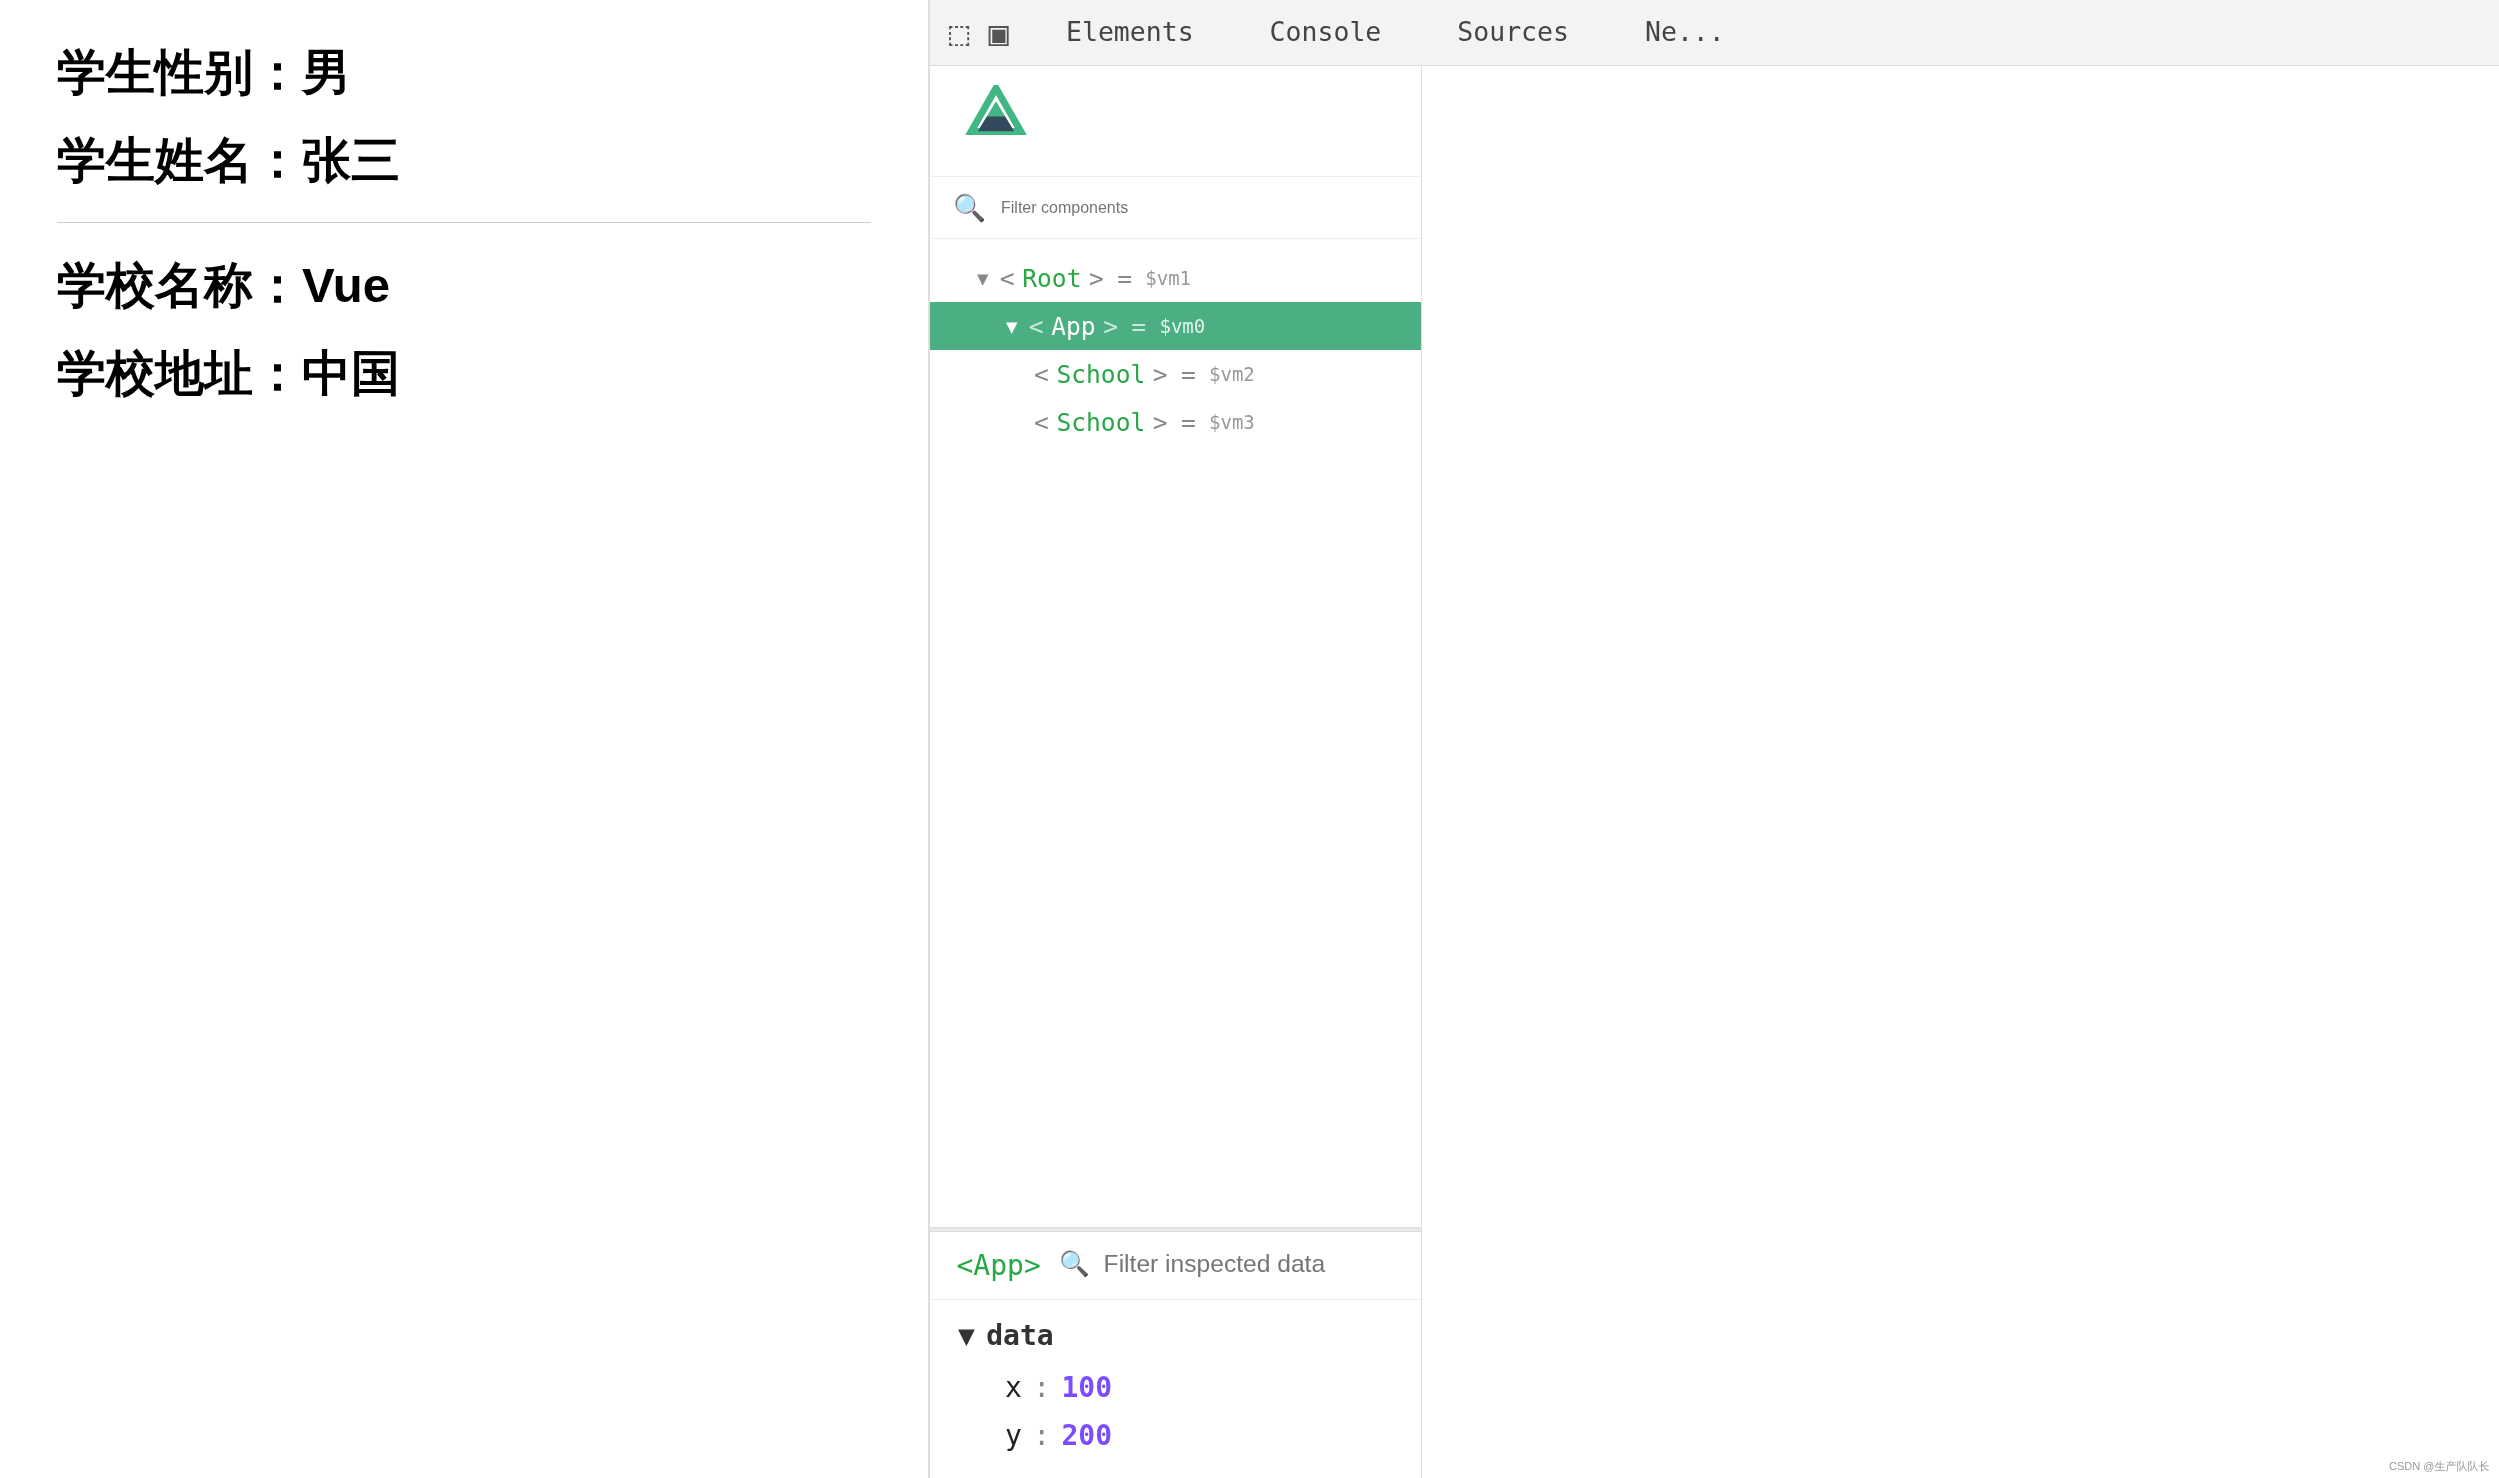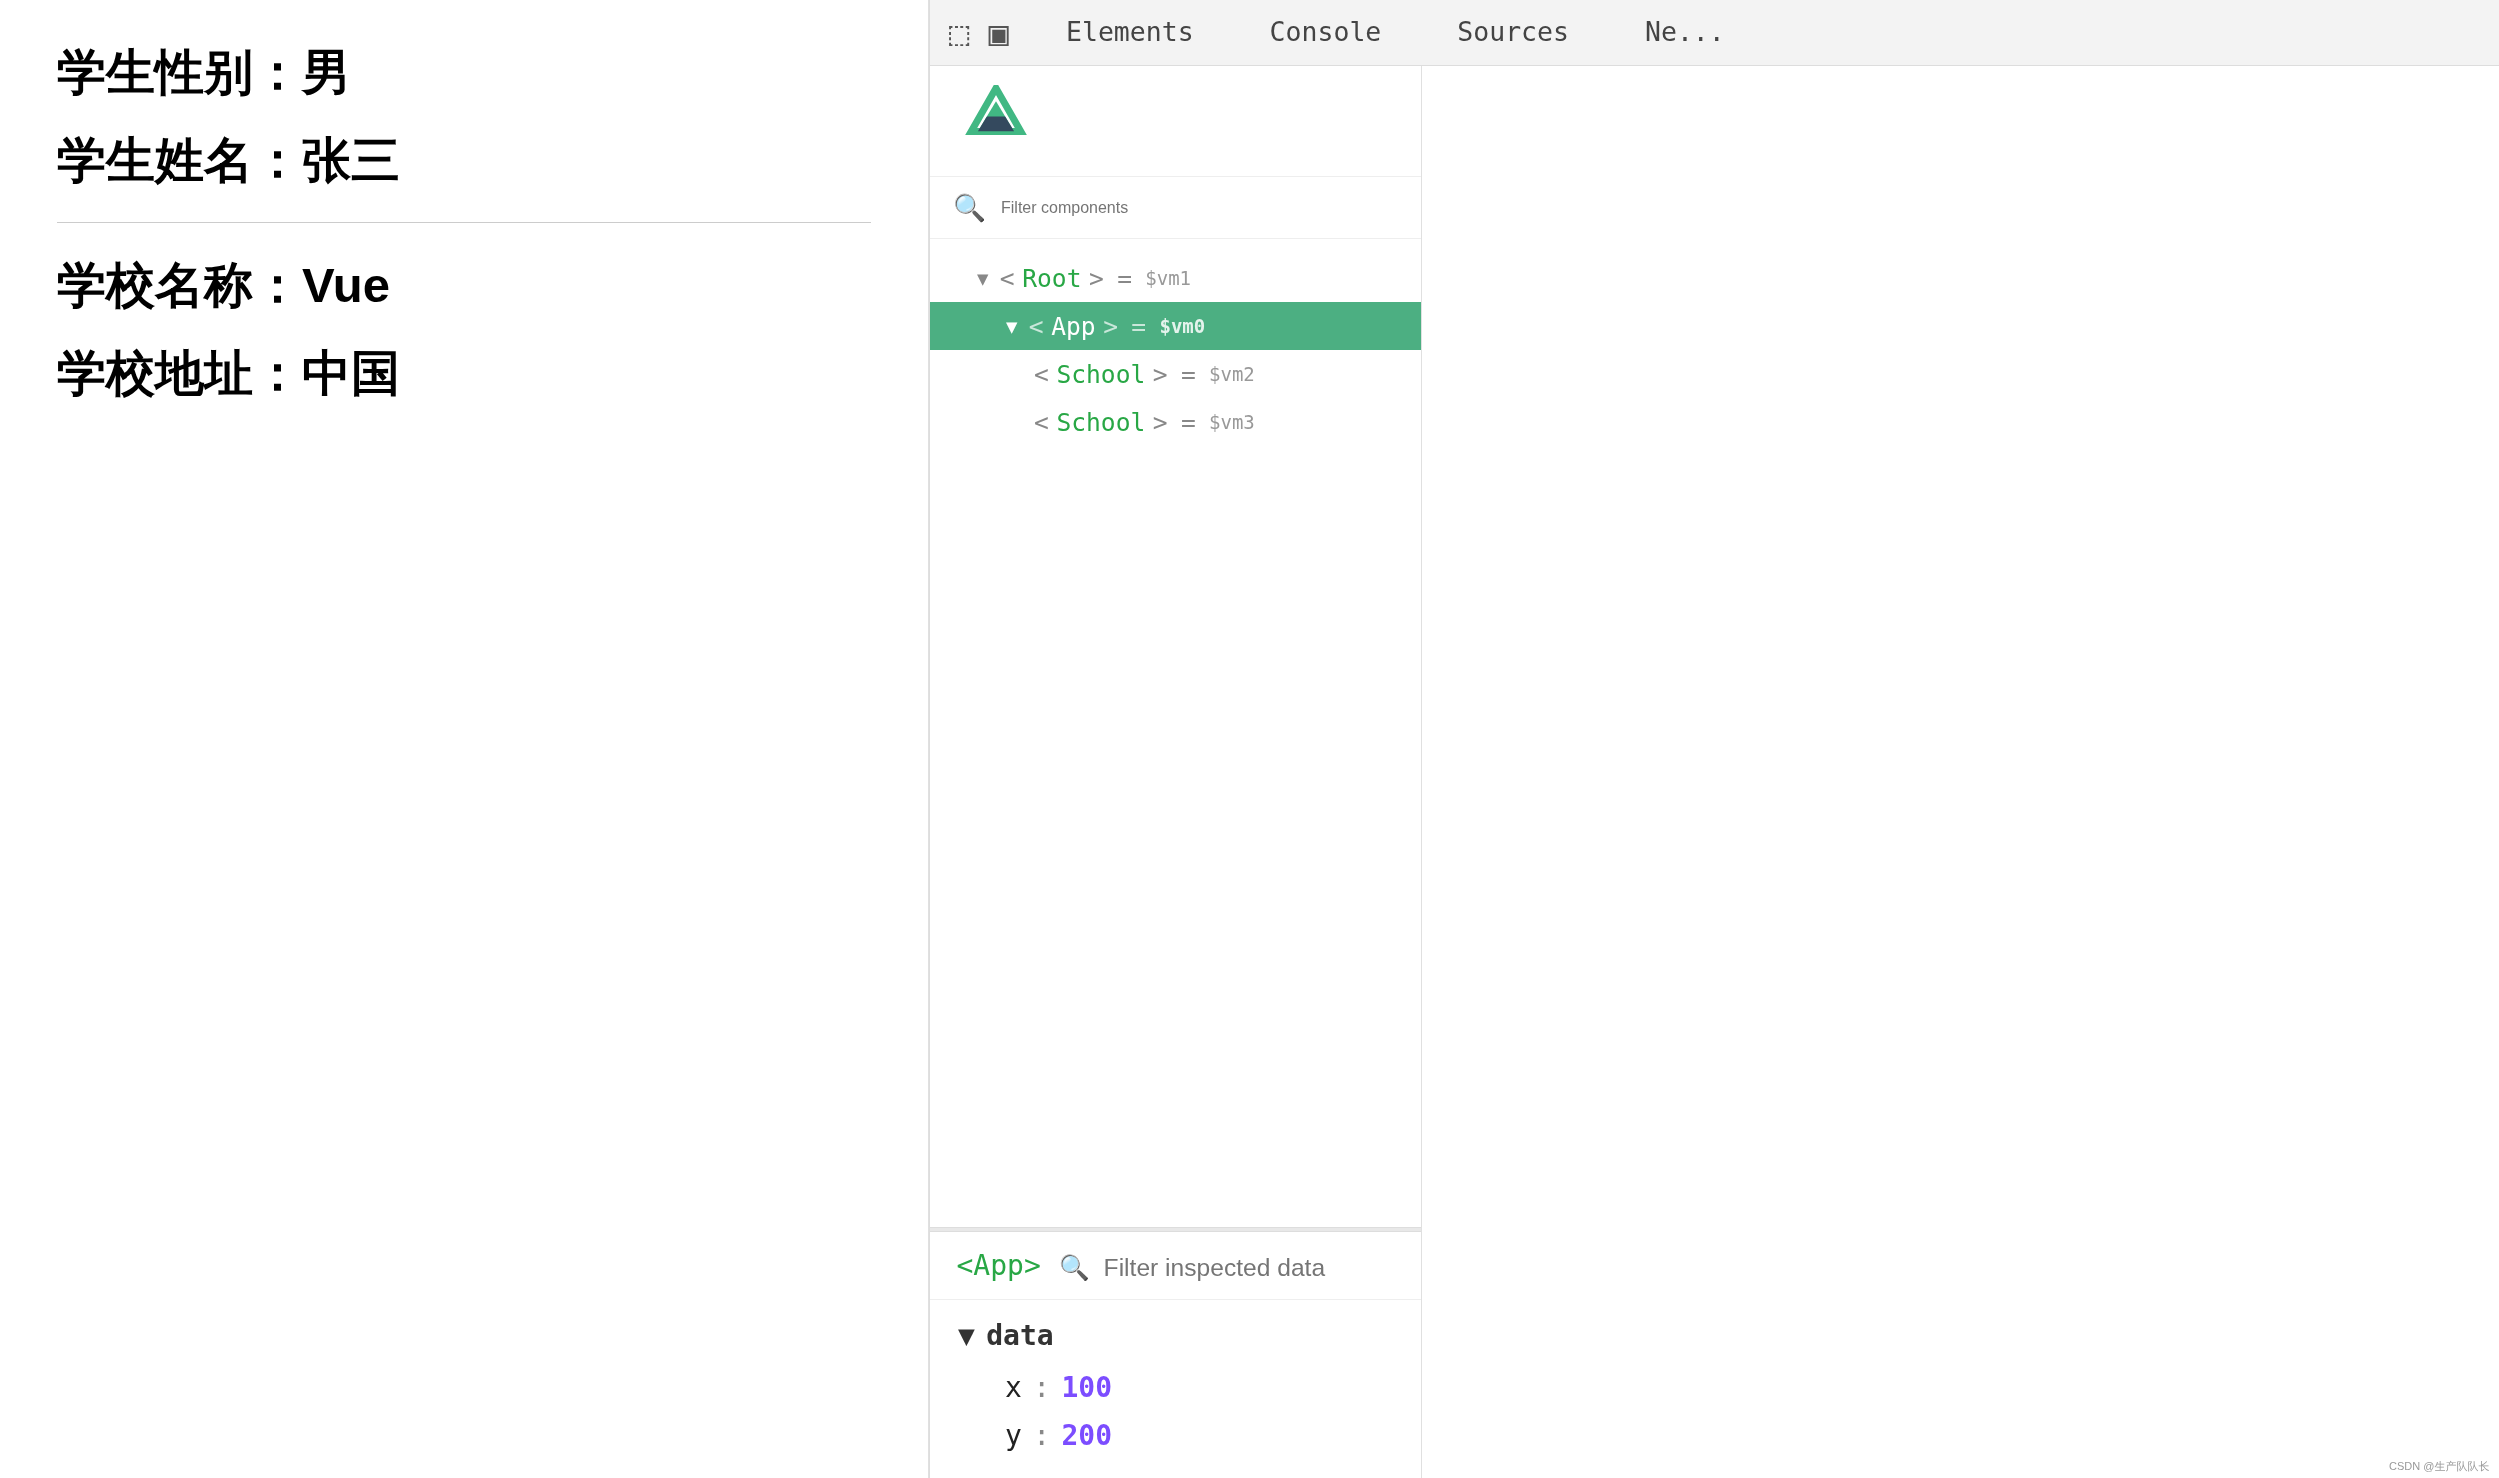--- a/index.html
+++ b/index.html
@@ -142,21 +142,20 @@
       background: #4caf82;
       color: #fff;
     }
 
     .tree-item.selected .component-name {
       color: #fff;
     }
 
     .tree-item.selected .vm-label {
       color: rgba(255,255,255,0.85);
-      font-weight: bold;
     }
 
     .tree-item.selected .equals {
       color: rgba(255,255,255,0.7);
     }
 
     .tree-indent-1 {
       padding-left: 47px;
     }
 
@@ -205,21 +204,21 @@
     
     .panel-divider {
       height: 5.7px;
       background: #e8e8e8;
       border-top: 0.9px solid #ddd;
       border-bottom: 0.9px solid #ddd;
     }
 
     .inspector-header {
       display: flex;
-      align-items: flex-end;
+      align-items: flex-start;
       padding: 17px 26.5px;
       border-bottom: 0.9px solid #eee;
       gap: 19px;
     }
 
     .inspector-component-name {
       font-size: 28px;
       color: #28a745;
     }
 

